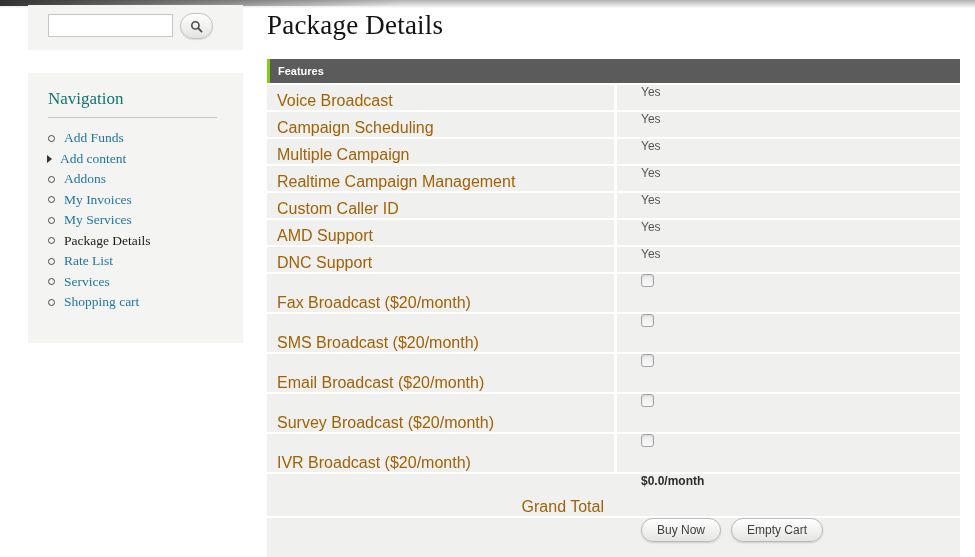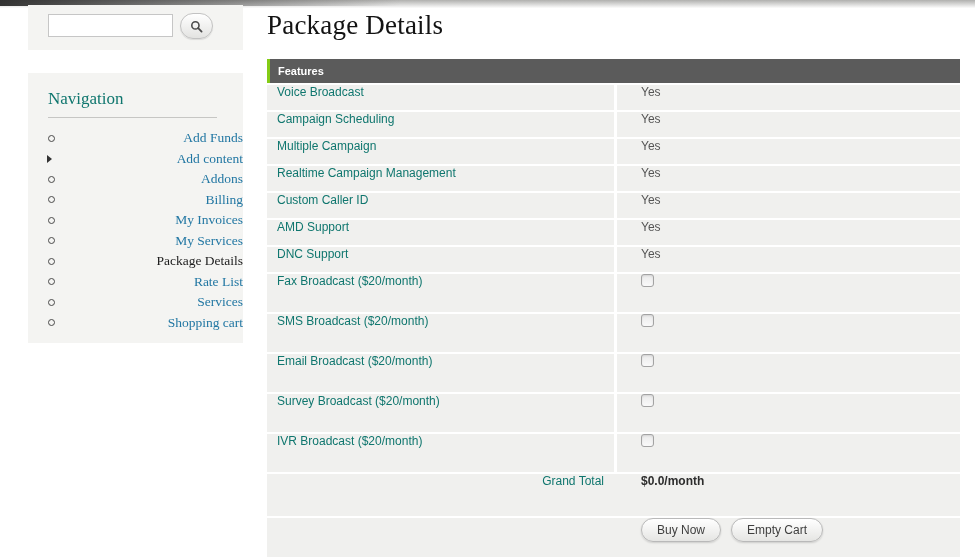--- a/index.html
+++ b/index.html
@@ -23,21 +23,21 @@
     background:linear-gradient(to bottom,#ffffff,#e3e3e1);
     box-shadow:0 1px 1px rgba(0,0,0,0.10);
     display:flex; align-items:center; justify-content:center; cursor:pointer; padding:0; }
 
   .nav-block { position:absolute; left:28px; top:73px; width:215px; height:270px;
     background:#f4f4f2; box-sizing:border-box; }
   .nav-title { font-family:"Liberation Serif", serif; font-weight:normal;
     font-size:17px; color:#0f766e; margin:16px 20px 8px 20px; }
   .nav-rule { border:none; border-top:1px solid #c6c6c4; margin:0 26px 10px 20px; }
   .nav-list { list-style:none; margin:0; padding:0 0 0 20px; }
-  .nav-item { display:flex; align-items:center; height:20.5px;justify-content:space-between; }
+  .nav-item { display:flex; align-items:center; height:20.5px; }
   .bullet { width:5px; height:5px; border:1px solid #4a4a4a; border-radius:50%;
     margin-right:9px; flex:none; box-sizing:content-box; }
   .bullet.tri { width:0; height:0; border-radius:0;
     border-top:4px solid transparent; border-bottom:4px solid transparent;
     border-left:5px solid #333; border-right:none; margin-left:-1px; margin-right:8px; }
   .nav-link { font-family:"Liberation Serif", serif; font-size:13.5px;
     color:#2277a3; text-decoration:none; cursor:pointer; }
   .nav-link.active { color:#1c1c1c; cursor:default; }
 
   
@@ -47,21 +47,21 @@
 
   .pkg-table { position:absolute; top:59px; left:0; width:693px; }
   .t-head { display:flex; height:24px; background:#5b5b5b; margin-bottom:2px; }
   .th { color:#ffffff; font-size:11px; font-weight:bold; display:flex; align-items:center; box-sizing:border-box; }
   .th-plan { width:347px; padding-left:10px; }
   .th-features { flex:1; padding-left:8px; border-left:3px solid #84cc16; }
 
   .t-row { display:flex; background:#f0f0ee; margin-bottom:2px; height:25px; }
   .t-row.tall { height:38px; }
   .cell-plan { width:347px; box-sizing:border-box; padding-left:10px;
-    display:flex; align-items:flex-start; font-size:12px; color:#0f766e; }
+    display:flex; align-items:flex-end; font-size:16px; color:#a16207; }
   .cell-features { flex:1; box-sizing:border-box; padding-left:24px;
     border-left:3px solid #ffffff; display:flex; align-items:flex-start;
     font-size:12px; color:#555555; }
 
   .t-row.gt { height:42px; }
   .gt .cell-plan { justify-content:flex-end; padding-right:10px; }
   .gt .cell-features { border-left-color:transparent; font-weight:bold; color:#2d2d2d; }
 
   .t-row.actions { height:42px; margin-bottom:0; }
   .actions .cell-features { border-left-color:transparent; gap:10px; }
@@ -104,24 +104,20 @@
       <li class="nav-item">
     <span class="bullet tri"></span>
     <a class="nav-link">Add content</a>
   </li>
       <li class="nav-item">
     <span class="bullet"></span>
     <a class="nav-link">Addons</a>
   </li>
       <li class="nav-item">
     <span class="bullet"></span>
-    <a class="nav-link">Billing</a>
-  </li>
-      <li class="nav-item">
-    <span class="bullet"></span>
     <a class="nav-link">My Invoices</a>
   </li>
       <li class="nav-item">
     <span class="bullet"></span>
     <a class="nav-link">My Services</a>
   </li>
       <li class="nav-item">
     <span class="bullet"></span>
     <a class="nav-link active">Package Details</a>
   </li>

